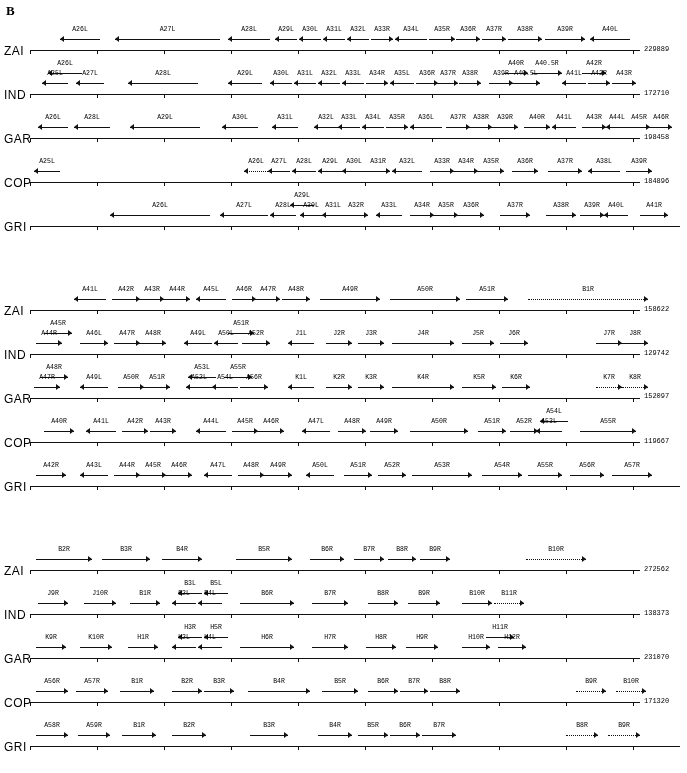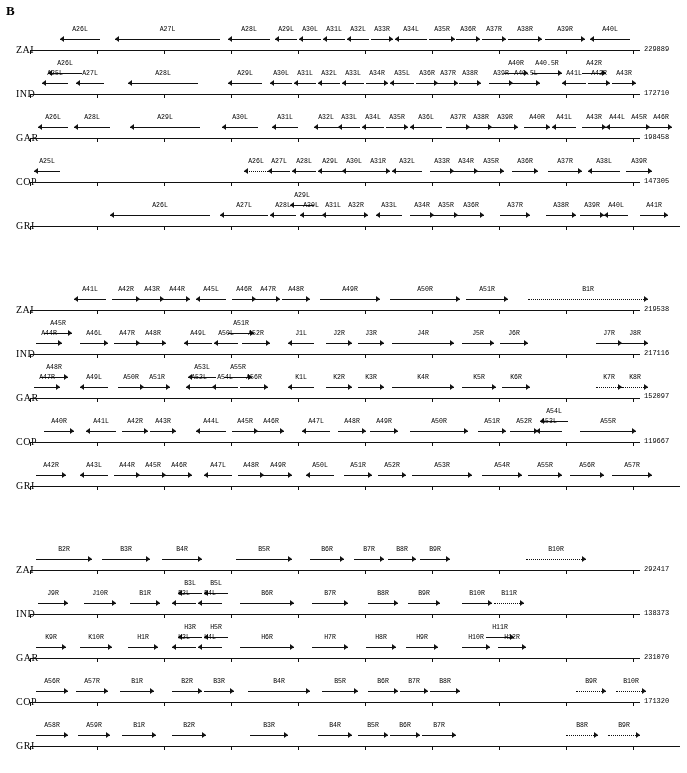--- a/index.html
+++ b/index.html
@@ -1,20 +1,20 @@
 <!DOCTYPE html>
 <html><head>
 <meta charset="utf-8">
 <style>
   html,body{margin:0;padding:0;background:#ffffff;}
   body{width:687px;height:773px;font-family:"Liberation Sans",sans-serif;color:#000;position:relative;overflow:hidden;}
   #panel-label{position:absolute;left:6px;top:3px;font-size:13px;font-weight:bold;font-family:"Liberation Serif",serif;}
   .block{position:absolute;left:0;width:687px;}
   .row{position:relative;height:44px;}
-  .rowlabel{position:absolute;left:16px;font-size:10px;font-family:Liberation Serif, serif;letter-spacing:.5px;}
+  .rowlabel{position:absolute;left:4px;font-size:12px;font-family:Liberation Sans, sans-serif;letter-spacing:.5px;}
   .axis{position:absolute;height:0;border-top:1px solid #111;}
   .tick{position:absolute;width:0;border-left:1px solid #111;height:4px;}
   .endlabel{position:absolute;font-size:7px;font-family:"Liberation Mono",monospace;}
   .gene{position:absolute;font-size:6.5px;font-family:"Liberation Mono",monospace;white-space:nowrap;}
   .arrow{position:absolute;height:7px;}
   .arrow .shaft{position:absolute;top:3px;left:0;right:0;border-top:1px solid #111;}
   .arrow .shaft.dotted{border-top:1px dotted #111;}
   .arrow .head{position:absolute;top:0px;width:0;height:0;border-top:3px solid transparent;border-bottom:3px solid transparent;}
   .arrow.right .head{right:0;border-left:4px solid #111;}
   .arrow.left .head{left:0;border-right:4px solid #111;}
@@ -356,21 +356,21 @@
         <div class="tick" style="left: 30px; top: 36px;"></div>
         <div class="tick" style="left: 97px; top: 36px;"></div>
         <div class="tick" style="left: 164px; top: 36px;"></div>
         <div class="tick" style="left: 231px; top: 36px;"></div>
         <div class="tick" style="left: 298px; top: 36px;"></div>
         <div class="tick" style="left: 365px; top: 36px;"></div>
         <div class="tick" style="left: 432px; top: 36px;"></div>
         <div class="tick" style="left: 499px; top: 36px;"></div>
         <div class="tick" style="left: 566px; top: 36px;"></div>
         <div class="tick" style="left: 633px; top: 36px;"></div>
-        <div class="endlabel" style="left: 644px; top: 31px;">147305</div>
+        <div class="endlabel" style="left: 644px; top: 31px;">184896</div>
         <div class="gene" style="left: 47px; top: 12px; transform: translateX(-50%);">A25L</div>
         <div class="arrow left" style="left: 34px; width: 26px; top: 22px;">
           <div class="shaft"></div>
           <div class="head"></div>
         </div>
         <div class="gene" style="left: 256px; top: 12px; transform: translateX(-50%);">A26L</div>
         <div class="arrow left" style="left: 244px; width: 24px; top: 22px;">
           <div class="shaft dotted"></div>
           <div class="head"></div>
         </div>
@@ -542,21 +542,21 @@
         <div class="tick" style="left: 30px; top: 36px;"></div>
         <div class="tick" style="left: 97px; top: 36px;"></div>
         <div class="tick" style="left: 164px; top: 36px;"></div>
         <div class="tick" style="left: 231px; top: 36px;"></div>
         <div class="tick" style="left: 298px; top: 36px;"></div>
         <div class="tick" style="left: 365px; top: 36px;"></div>
         <div class="tick" style="left: 432px; top: 36px;"></div>
         <div class="tick" style="left: 499px; top: 36px;"></div>
         <div class="tick" style="left: 566px; top: 36px;"></div>
         <div class="tick" style="left: 633px; top: 36px;"></div>
-        <div class="endlabel" style="left: 644px; top: 31px;">219538</div>
+        <div class="endlabel" style="left: 644px; top: 31px;">158622</div>
         <div class="gene" style="left: 90px; top: 12px; transform: translateX(-50%);">A41L</div>
         <div class="arrow left" style="left: 74px; width: 32px; top: 22px;">
           <div class="shaft"></div>
           <div class="head"></div>
         </div>
         <div class="gene" style="left: 126px; top: 12px; transform: translateX(-50%);">A42R</div>
         <div class="arrow right" style="left: 112px; width: 28px; top: 22px;">
           <div class="shaft"></div>
           <div class="head"></div>
         </div>
@@ -617,21 +617,21 @@
         <div class="tick" style="left: 30px; top: 36px;"></div>
         <div class="tick" style="left: 97px; top: 36px;"></div>
         <div class="tick" style="left: 164px; top: 36px;"></div>
         <div class="tick" style="left: 231px; top: 36px;"></div>
         <div class="tick" style="left: 298px; top: 36px;"></div>
         <div class="tick" style="left: 365px; top: 36px;"></div>
         <div class="tick" style="left: 432px; top: 36px;"></div>
         <div class="tick" style="left: 499px; top: 36px;"></div>
         <div class="tick" style="left: 566px; top: 36px;"></div>
         <div class="tick" style="left: 633px; top: 36px;"></div>
-        <div class="endlabel" style="left: 644px; top: 31px;">217116</div>
+        <div class="endlabel" style="left: 644px; top: 31px;">129742</div>
         <div class="gene" style="left: 58px; top: 2px; transform: translateX(-50%);">A45R</div>
         <div class="arrow right" style="left: 44px; width: 28px; top: 12px;">
           <div class="shaft"></div>
           <div class="head"></div>
         </div>
         <div class="gene" style="left: 49px; top: 12px; transform: translateX(-50%);">A44R</div>
         <div class="arrow right" style="left: 36px; width: 26px; top: 22px;">
           <div class="shaft"></div>
           <div class="head"></div>
         </div>
@@ -1013,21 +1013,21 @@
         <div class="tick" style="left: 30px; top: 36px;"></div>
         <div class="tick" style="left: 97px; top: 36px;"></div>
         <div class="tick" style="left: 164px; top: 36px;"></div>
         <div class="tick" style="left: 231px; top: 36px;"></div>
         <div class="tick" style="left: 298px; top: 36px;"></div>
         <div class="tick" style="left: 365px; top: 36px;"></div>
         <div class="tick" style="left: 432px; top: 36px;"></div>
         <div class="tick" style="left: 499px; top: 36px;"></div>
         <div class="tick" style="left: 566px; top: 36px;"></div>
         <div class="tick" style="left: 633px; top: 36px;"></div>
-        <div class="endlabel" style="left: 644px; top: 31px;">292417</div>
+        <div class="endlabel" style="left: 644px; top: 31px;">272562</div>
         <div class="gene" style="left: 64px; top: 12px; transform: translateX(-50%);">B2R</div>
         <div class="arrow right" style="left: 36px; width: 56px; top: 22px;">
           <div class="shaft"></div>
           <div class="head"></div>
         </div>
         <div class="gene" style="left: 126px; top: 12px; transform: translateX(-50%);">B3R</div>
         <div class="arrow right" style="left: 102px; width: 48px; top: 22px;">
           <div class="shaft"></div>
           <div class="head"></div>
         </div>

